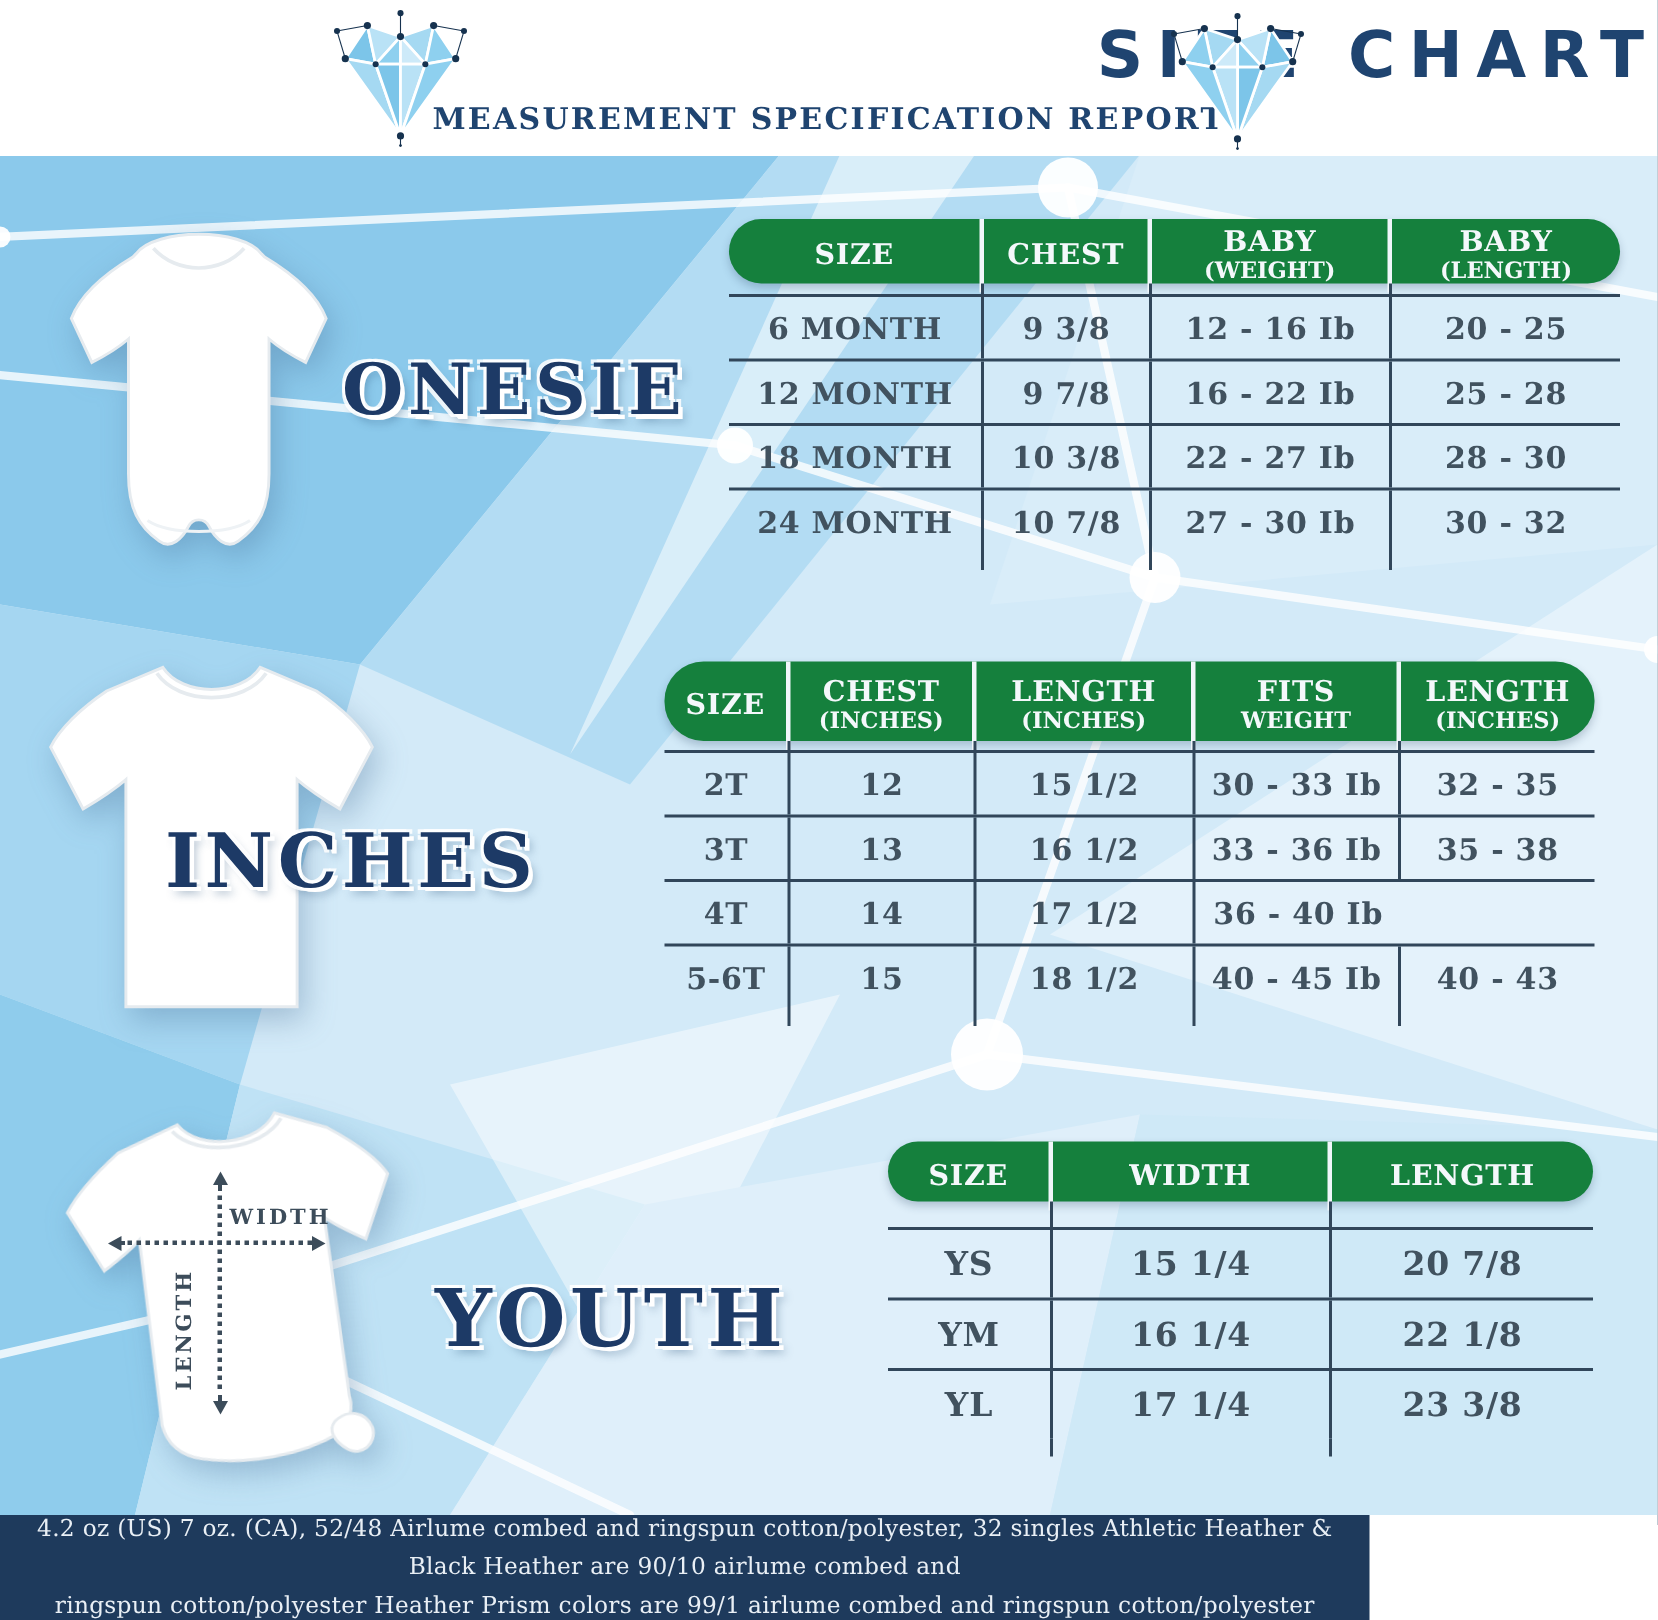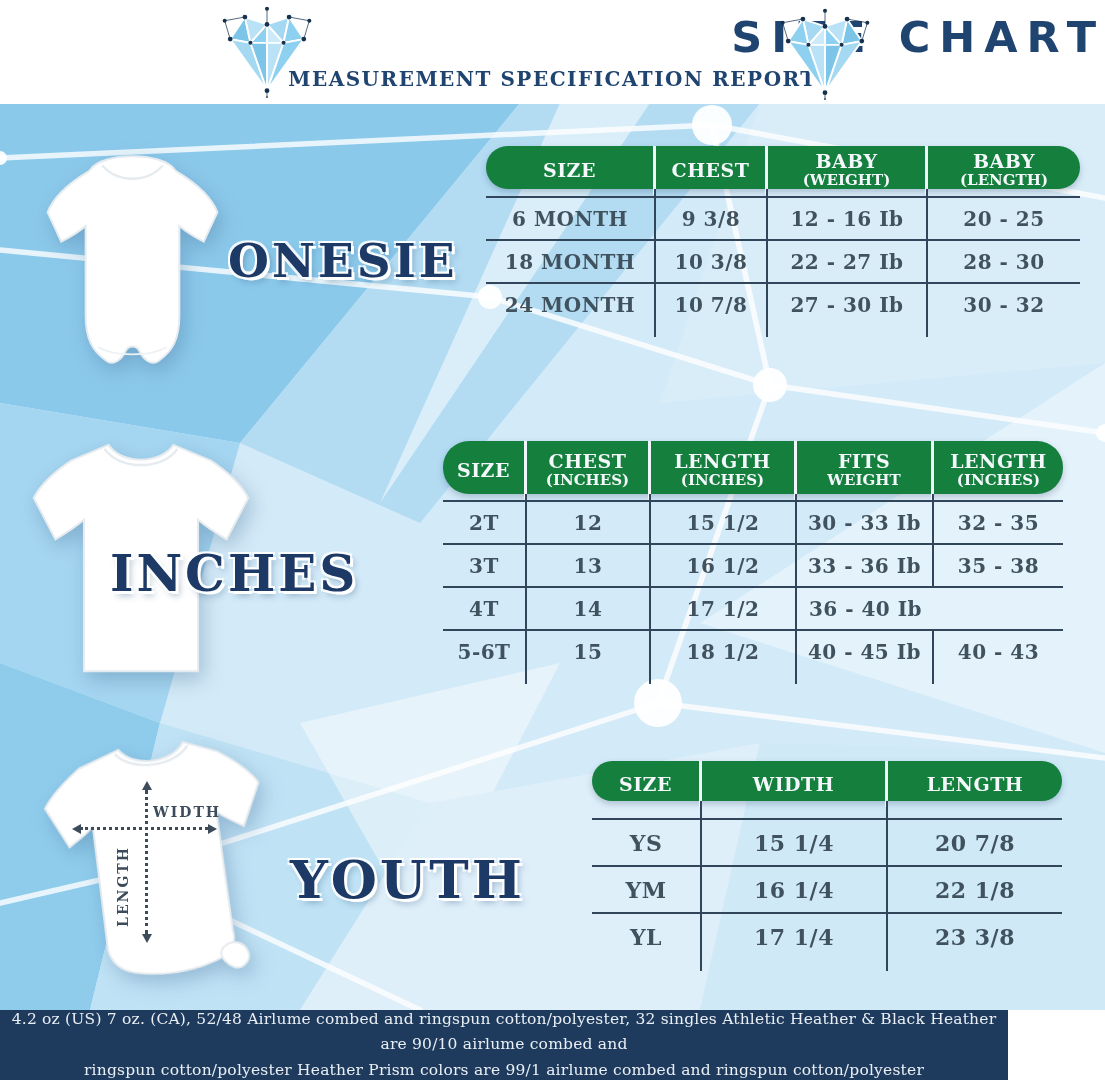--- a/index.html
+++ b/index.html
@@ -82,21 +82,21 @@
   .ah.right{border-width:5px 0 5px 9px;border-color:transparent transparent transparent #3c4c5a;}
   .ah.up   {border-width:0 5px 9px 5px;border-color:transparent transparent #3c4c5a transparent;}
   .ah.down {border-width:9px 5px 0 5px;border-color:#3c4c5a transparent transparent transparent;}
   .measure-label{
     position:absolute;z-index:4;font-weight:bold;font-size:14px;
     letter-spacing:2px;color:#3c4c5a;
   }
   #length-label{writing-mode:vertical-rl;transform:rotate(180deg);}
   
   .footer{
-    position:absolute;left:0;top:1010px;width:1008px;height:70px;background:#1e3a5c;z-index:5;
+    position:absolute;left:0;top:1010px;width:913px;height:70px;background:#1e3a5c;z-index:5;
     display:flex;flex-direction:column;justify-content:center;align-items:center;
   }
   .footer div{color:#e9eff5;font-size:15.5px;line-height:1.65;letter-spacing:.2px;text-align:center;}
 </style>
 </head>
 <body>
 
 <div id="canvas">
 
   <svg class="bg" viewBox="0 0 1105 907" preserveAspectRatio="none">
@@ -292,20 +292,26 @@
         <div class="td"></div>
         <div class="td"></div>
       </div>
     <div class="trow data">
       <div class="td">6 MONTH</div>
       <div class="td">9 3/8</div>
       <div class="td">12 - 16 Ib</div>
       <div class="td">20 - 25</div>
     </div>
     <div class="trow data">
+      <div class="td">12 MONTH</div>
+      <div class="td">9 7/8</div>
+      <div class="td">16 - 22 Ib</div>
+      <div class="td">25 - 28</div>
+    </div>
+    <div class="trow data">
       <div class="td">18 MONTH</div>
       <div class="td">10 3/8</div>
       <div class="td">22 - 27 Ib</div>
       <div class="td">28 - 30</div>
     </div>
     <div class="trow data">
       <div class="td">24 MONTH</div>
       <div class="td">10 7/8</div>
       <div class="td">27 - 30 Ib</div>
       <div class="td">30 - 32</div>

